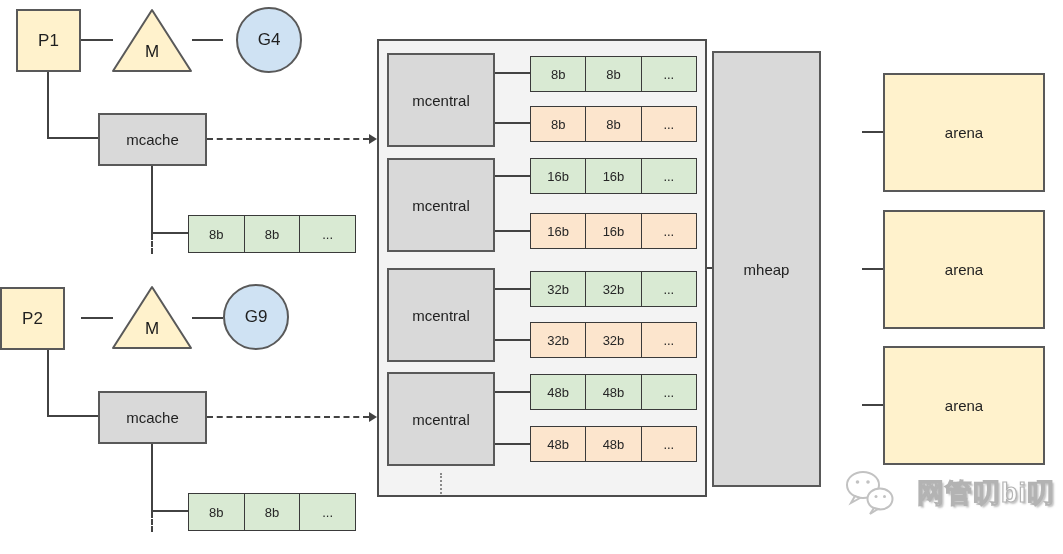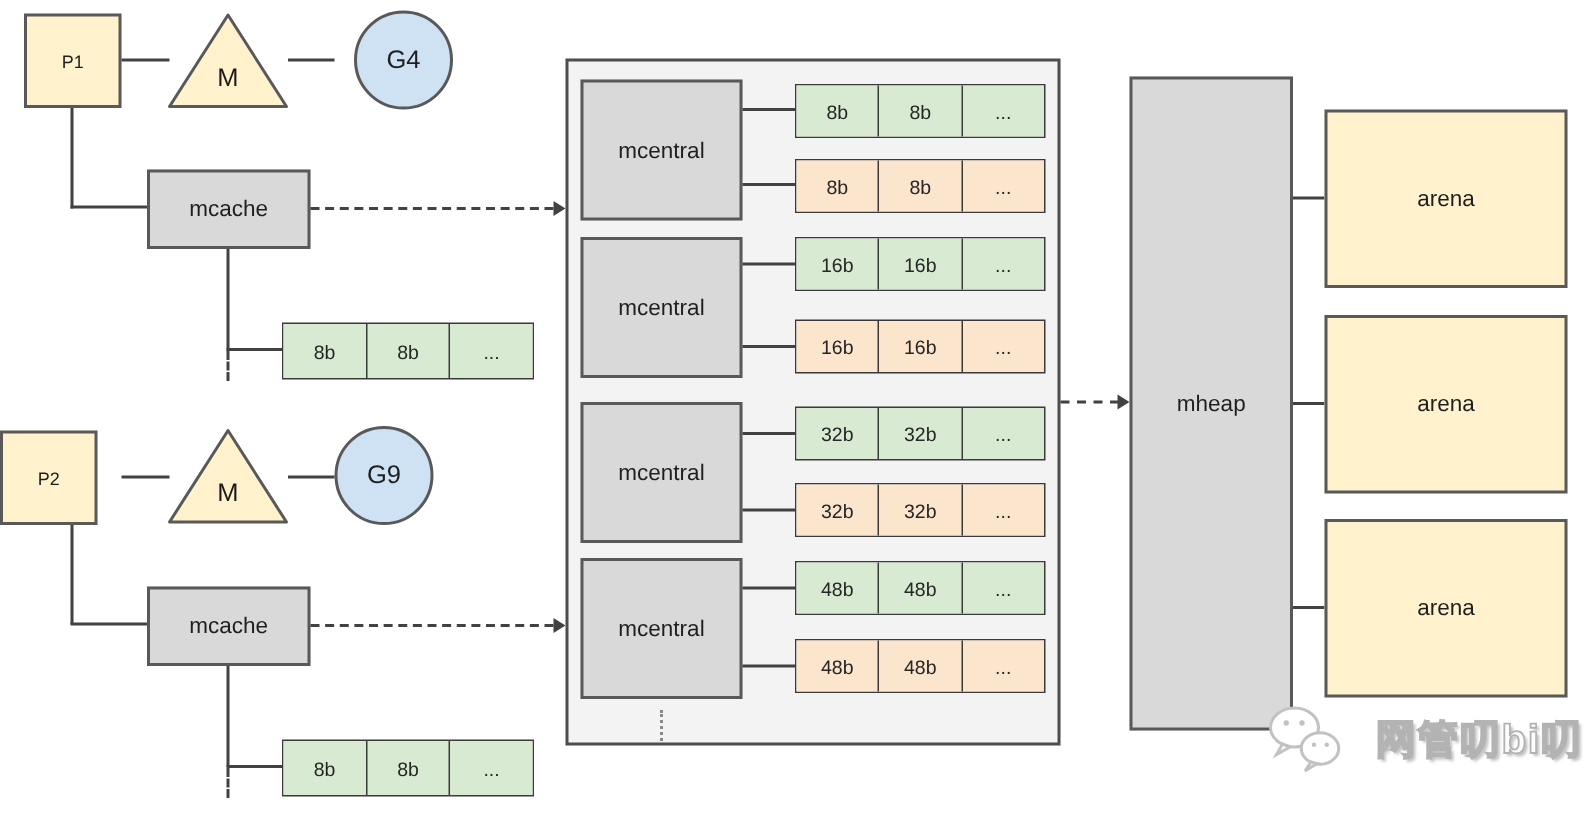--- a/index.html
+++ b/index.html
@@ -11,21 +11,21 @@
     position:absolute; box-sizing:border-box;
     border:2px solid #595959;
     display:flex; align-items:center; justify-content:center;
     color:#1f1f1f;
   }
   .cream  { background:#fff2cc; }
   .blue   { background:#cfe2f3; }
   .gray   { background:#d9d9d9; }
   .panel  { background:#f3f3f3; border:2px solid #4d4d4d; }
   .circle { border-radius:50%; }
-  .f18 { font-size:12px; }
+  .f18 { font-size:17px; }
   .f17 { font-size:17px; }
   .f15 { font-size:15px; }
 
   .hline { position:absolute; height:2px; background:#424242; }
   .vline { position:absolute; width:2px;  background:#424242; }
   .dash-h { position:absolute; height:0; border-top:2px dashed #424242; }
   .dash-v { position:absolute; width:0;  border-left:2px dashed #424242; }
   .dot-v  { position:absolute; width:0;  border-left:2px dotted #8a8a8a; }
   .arrow-right {
     position:absolute; width:0; height:0;
@@ -183,21 +183,21 @@
     <div class="span-cell">48b</div>
     <div class="span-cell">48b</div>
     <div class="span-cell">...</div>
   </div>
 
   <div class="dot-v" style="left:440px;top:473px;height:21px"></div>
 
   <div class="dash-h" style="left:707px;top:267px;width:39px"></div>
   <div class="arrow-right" style="left:745px;top:263px"></div>
 
-  <div class="box gray f15" style="left:753px;top:51px;width:109px;height:436px">mheap</div>
+  <div class="box gray f15" style="left:712px;top:51px;width:109px;height:436px">mheap</div>
 
   <div class="hline" style="left:862px;top:131px;width:21px"></div>
   <div class="box cream f15" style="left:883px;top:73px;width:162px;height:119px">arena</div>
 
   <div class="hline" style="left:862px;top:268px;width:21px"></div>
   <div class="box cream f15" style="left:883px;top:210px;width:162px;height:119px">arena</div>
 
   <div class="hline" style="left:862px;top:404px;width:21px"></div>
   <div class="box cream f15" style="left:883px;top:346px;width:162px;height:119px">arena</div>
 

